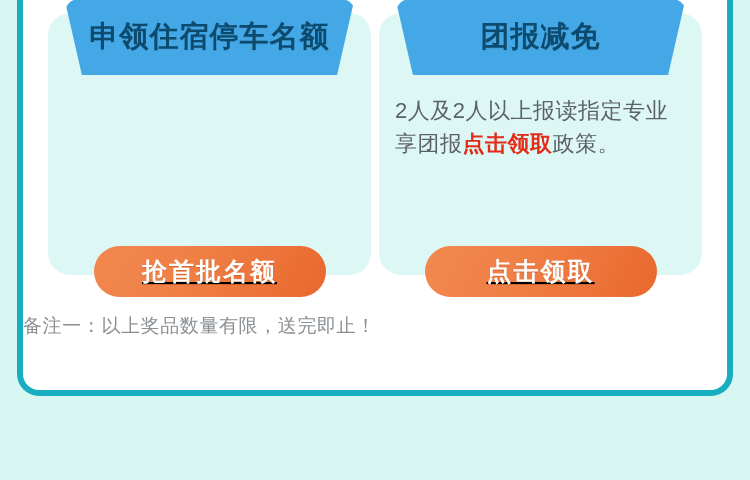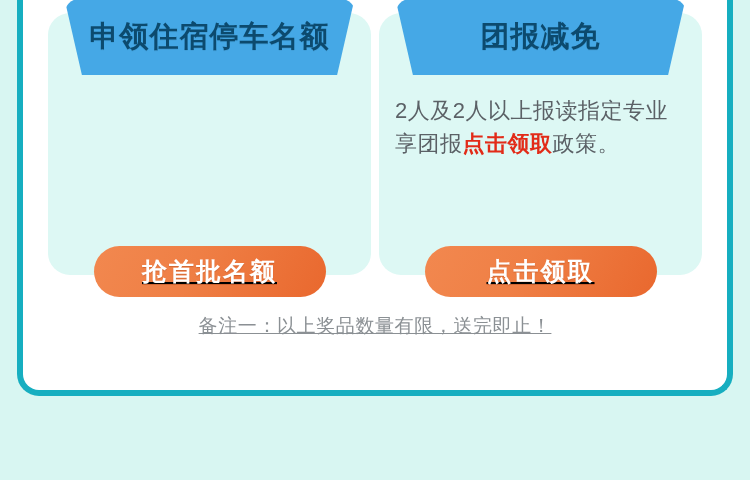--- a/index.html
+++ b/index.html
@@ -108,26 +108,24 @@
     cursor: pointer;
     text-shadow: 0 1px 1px rgba(150,50,10,0.30);
     padding: 0;
   }
 
   
   #notes {
     position: absolute;
     left: 0; top: 352px;
     width: 704px;
-    text-align: center;
     color: #8b9094;
     font-size: 19px;
     line-height: 1.52;
     letter-spacing: 0.6px;
-    text-decoration: underline;
   }
   .note-line { display: block; white-space: nowrap; }
 </style>
 </head>
 <body>
 
 <div id="frame">
 
   <div id="cards">
 

